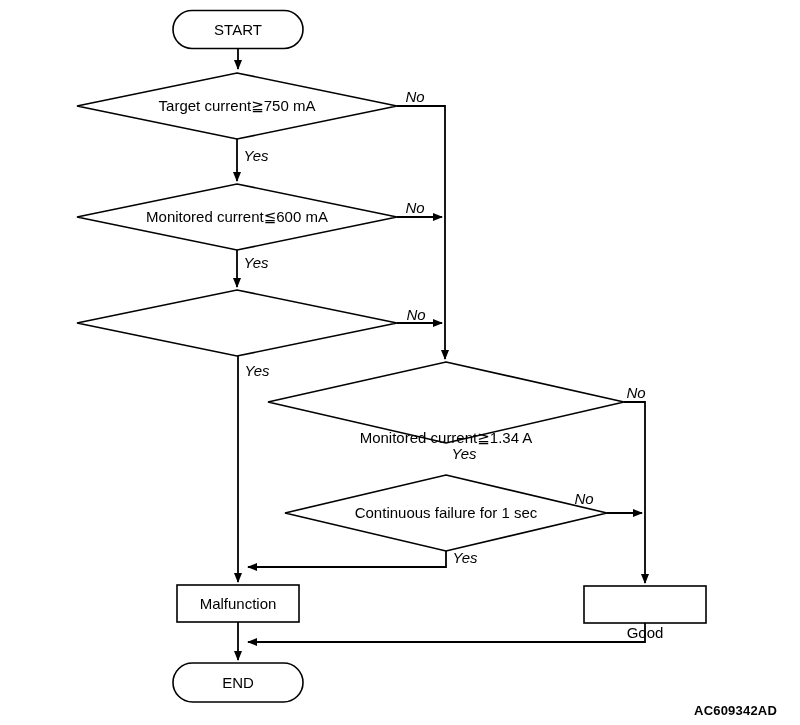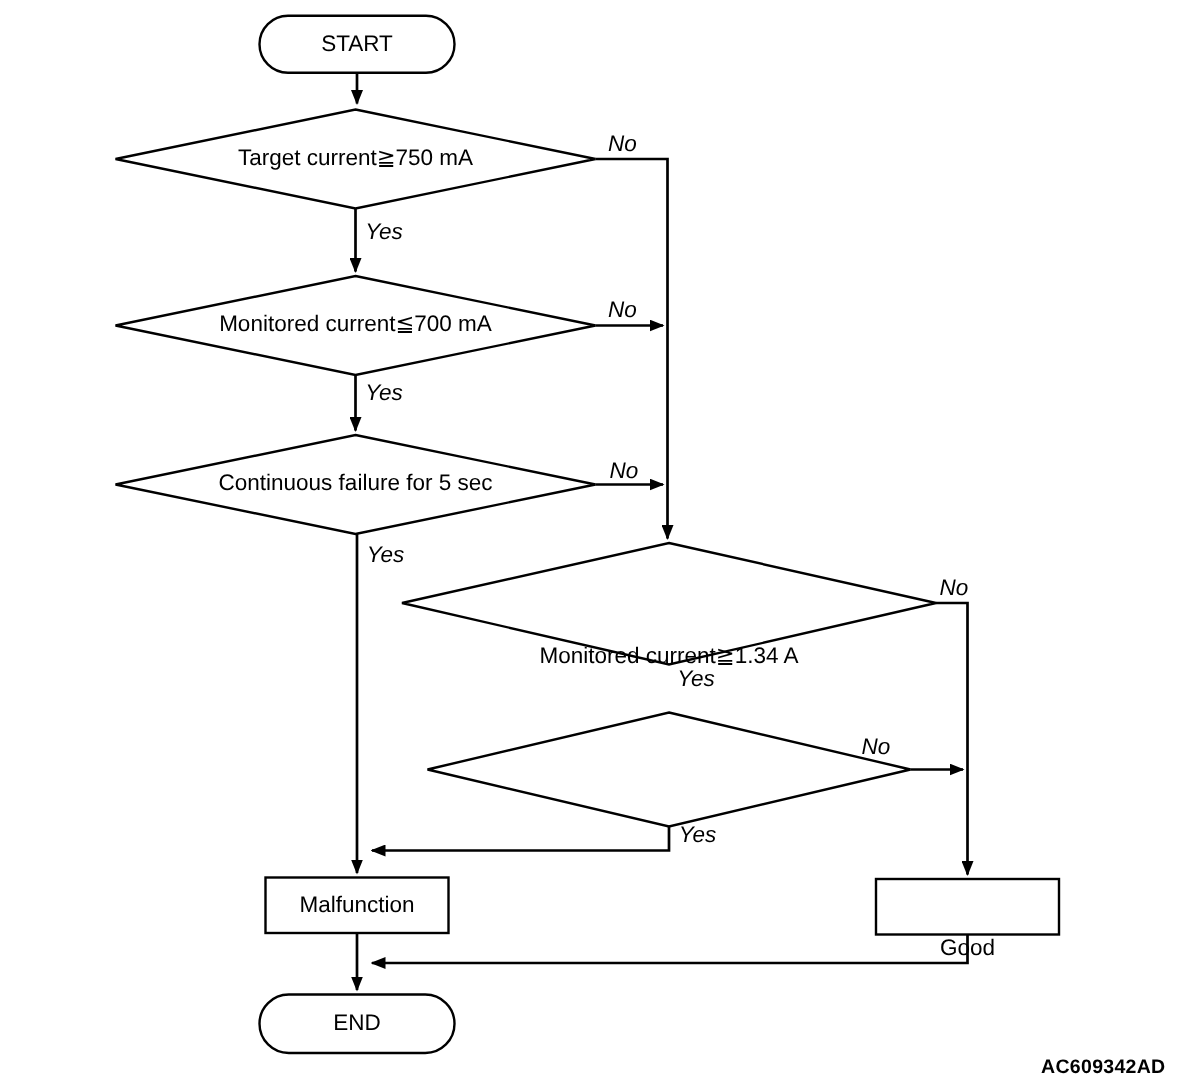--- a/index.html
+++ b/index.html
@@ -73,23 +73,23 @@
     <polygon class="shape" points="237,290 397,323 237,356 77,323"></polygon>
     <polygon class="shape" points="446,362 624,402 446,443 268,402"></polygon>
     <polygon class="shape" points="446,475 607,513 446,551 285,513"></polygon>
     <rect class="shape" x="177" y="585" width="122" height="37"></rect>
     <rect class="shape" x="584" y="586" width="122" height="37"></rect>
     <rect class="shape" x="173" y="663" width="130" height="39" rx="19.5" ry="19.5"></rect>
   </svg>
 
   <div class="lbl" style="left:238px; top:30px;">START</div>
   <div class="lbl" style="left:237px; top:106px;">Target current≧750 mA</div>
-  <div class="lbl" style="left:237px; top:217px;">Monitored current≦700 mA</div>
-  <div class="lbl" style="left:237px; top:323px;">Continuous failure for 5 sec</div>
+  <div class="lbl" style="left:237px; top:217px;">Monitored current≦600 mA</div>
   <div class="lbl" style="left:446px; top:402px;margin-top:36px;">Monitored current≧1.34 A</div>
+  <div class="lbl" style="left:446px; top:513px;">Continuous failure for 1 sec</div>
   <div class="lbl" style="left:238px; top:604px;">Malfunction</div>
   <div class="lbl" style="left:645px; top:605px;margin-top:28px;">Good</div>
   <div class="lbl" style="left:238px; top:683px;">END</div>
 
   <div class="branch" style="left:256px; top:155px;">Yes</div>
   <div class="branch" style="left:415px; top:96px;">No</div>
   <div class="branch" style="left:256px; top:262px;">Yes</div>
   <div class="branch" style="left:415px; top:207px;">No</div>
   <div class="branch" style="left:257px; top:370px;">Yes</div>
   <div class="branch" style="left:416px; top:314px;">No</div>

